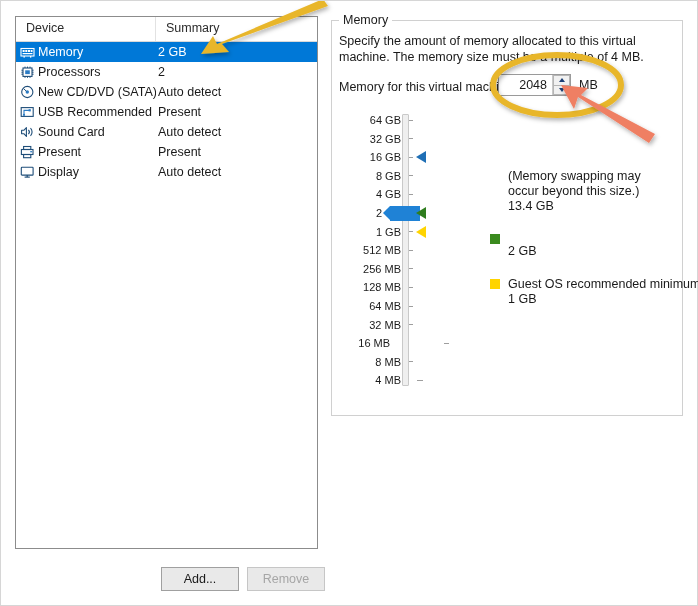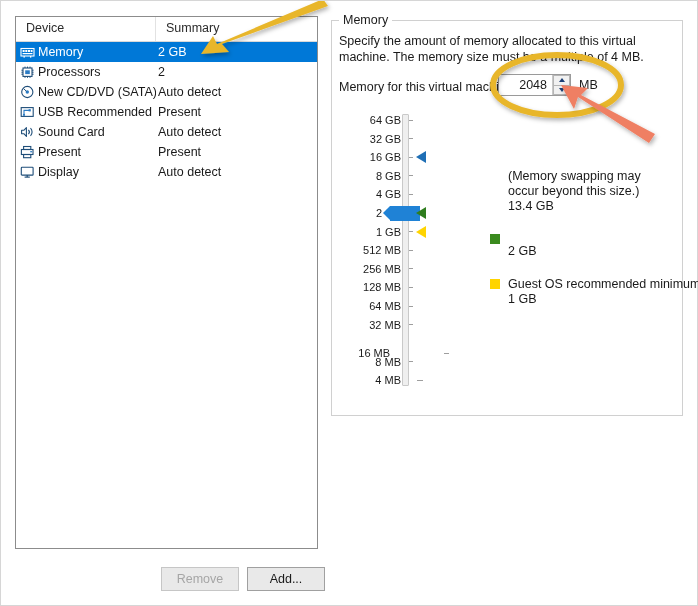--- a/index.html
+++ b/index.html
@@ -393,22 +393,22 @@
         <line x1="7.2" y1="10.1" x2="7.2" y2="12.1" stroke="#1f4e79" stroke-width="1.2"></line>
       </svg>
           </span>
           <span class="dev-name">Display</span>
           <span class="dev-summary">Auto detect</span>
         </div>
       </div>
   </div>
 
   <div id="btn-row">
+    <div class="btn">Add...</div>
     <div class="btn disabled">Remove</div>
-    <div class="btn">Add...</div>
   </div>
 
   <div id="memory-group"></div>
   <div id="memory-group-title">Memory</div>
 
   <div id="memory-desc">Specify the amount of memory allocated to this virtual machine. The memory size must be a multiple of 4 MB.</div>
 
   <div id="memory-field-label">Memory for this virtual machine:</div>
 
   <div id="memory-spinner">
@@ -466,21 +466,21 @@
         <span class="scale-tick"></span>
       </div>
       <div class="scale-row" style="top: 186px;">
         <span class="scale-label">64 MB</span>
         <span class="scale-tick"></span>
       </div>
       <div class="scale-row" style="top: 204.6px;">
         <span class="scale-label">32 MB</span>
         <span class="scale-tick"></span>
       </div>
-      <div class="scale-row" style="top: 233px; gap: 48px;">
+      <div class="scale-row" style="top: 223px; gap: 48px;">
         <span class="scale-label">16 MB</span>
         <span class="scale-tick"></span>
       </div>
       <div class="scale-row" style="top: 241.8px;">
         <span class="scale-label">8 MB</span>
         <span class="scale-tick"></span>
       </div>
       <div class="scale-row" style="top: 260.4px; gap: 10px;">
         <span class="scale-label">4 MB</span>
         <span class="scale-tick"></span>

